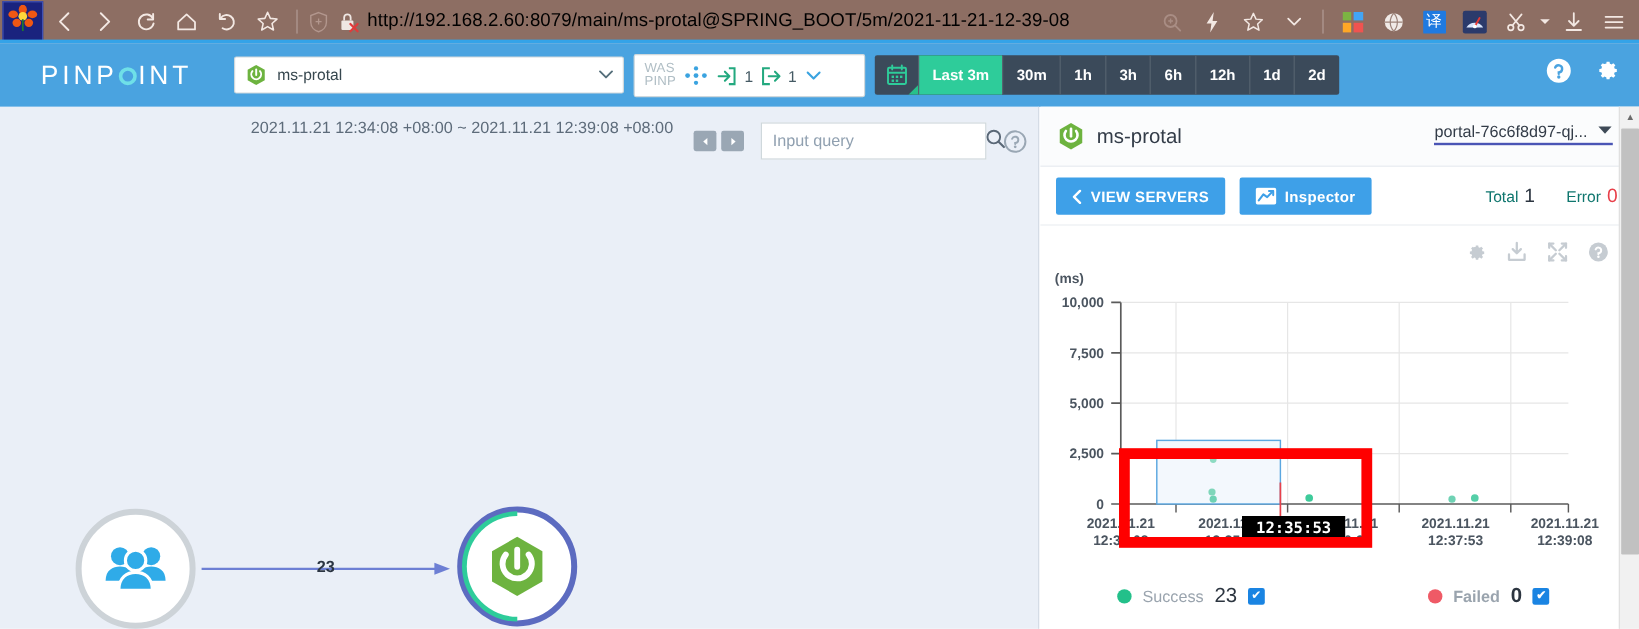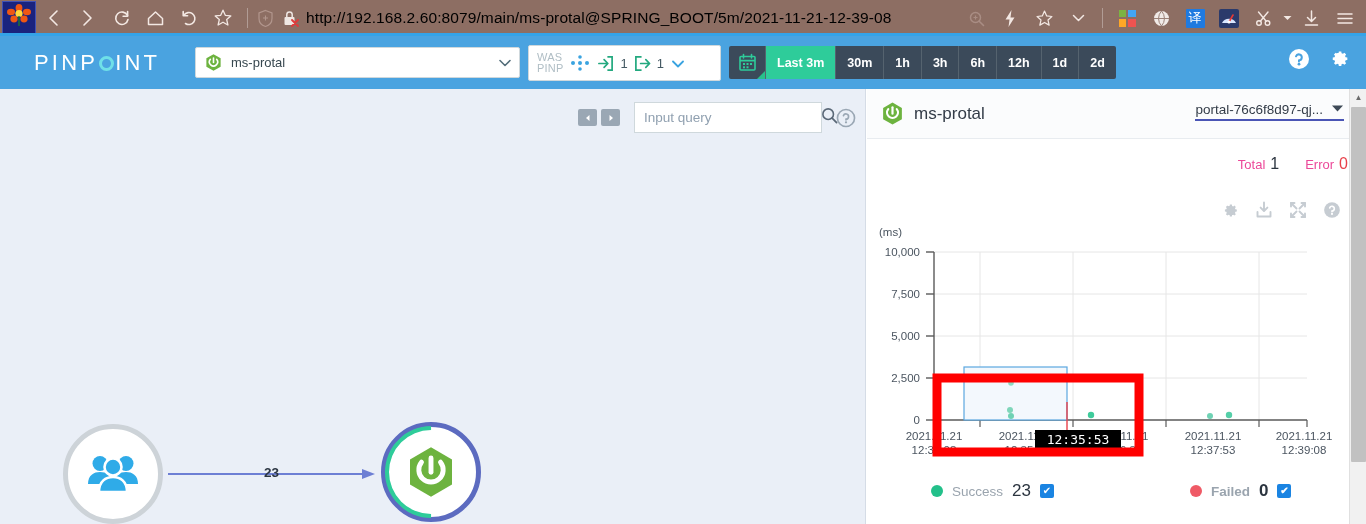--- a/index.html
+++ b/index.html
@@ -180,34 +180,34 @@
   }
   .btn-blue {
     background: #3ea0e8; color: #fff; border: none; height: 31px;
     font-size: 12.5px; font-weight: 700; padding: 0 13px; border-radius: 2px;
     display: flex; align-items: center; gap: 7px; letter-spacing: .3px;
     font-family: "Liberation Sans", sans-serif; cursor: pointer;
   }
   .btn-blue.inspector { margin-left: 12px; font-weight: 700; }
   .totals { position: absolute; right: 18px; top: 66px; display: flex; gap: 26px;
     align-items: baseline; }
-  .totals .lbl { font-size: 13px; color: #ec4899; }
+  .totals .lbl { font-size: 13px; color: #0f766e; }
   .totals .val { font-size: 16px; margin-left: 5px; }
   .totals .val.total { color: #2c3540; }
   .totals .val.error { color: #e8404a; }
 
   
   .chart-tools {
     position: absolute; right: 25px; top: 112px; display: flex; gap: 16px;
     color: #c6ccd2;
   }
-  .chart-wrap { position: absolute; left: 0; top: 135px; width: 483px; height: 240px; }
+  .chart-wrap { position: absolute; left: 0; top: 135px; width: 483px; height: 240px; font-weight: bold; }
   .chart-legend {
-    position: absolute; left: 0; top: 392px; width: 383px; height: 44px;
-    display: flex; align-items: flex-start;
+    position: absolute; left: 0; top: 374px; width: 383px; height: 44px;
+    display: flex; align-items: flex-end;
   }
   .leg-item { display: flex; align-items: center; gap: 9px; }
   .leg-dot { width: 12px; height: 12px; border-radius: 50%; }
   .leg-name { font-size: 13.5px; color: #9aa4ae; }
   .leg-val { font-size: 17px; color: #2c3540; }
   .leg-val.err { color: #2c3540; }
   .leg-chk {
     width: 14px; height: 14px; background: #1a84e2; border-radius: 2px;
     display: flex; align-items: center; justify-content: center;
     color: #fff; font-size: 10px; line-height: 1;
@@ -495,20 +495,21 @@
         <path d="M10 1.2 L17.5 5.5 V14.5 L10 18.8 L2.5 14.5 V5.5 Z" fill="#6db33f"></path>
         <path d="M10 5 V10.1" stroke="#fff" stroke-width="1.75" stroke-linecap="round"></path>
         <path d="M6.6 6.5 A4.35 4.35 0 1 0 13.4 6.5" stroke="#fff" stroke-width="1.75" fill="none" stroke-linecap="round"></path>
       </svg>
     </div>
 
   </div>
 
   <div class="link-count" style="left:264px; top:376px;">23</div>
 
+  <div class="tr-text">2021.11.21 12:34:08 +08:00 ~ 2021.11.21 12:39:08 +08:00</div>
 </div>
 
 <div class="tr-btns">
   <div class="tr-btn">
     <svg width="8" height="8" viewBox="0 0 8 8">
         <path d="M5.5 1 L2 4 L5.5 7 Z" fill="#fff"></path>
       </svg>
   </div>
   <div class="tr-btn">
     <svg width="8" height="8" viewBox="0 0 8 8">
@@ -547,20 +548,36 @@
 
   <div class="agent-select">
     <span class="agent-txt">portal-76c6f8d97-qj...</span>
     <span class="caret">
       <svg width="13" height="9" viewBox="0 0 13 9">
           <path d="M1 1.5 L6.5 7.5 L12 1.5 Z" fill="#3e4a57"></path>
         </svg>
     </span>
   </div>
 
+  <div class="rp-actions">
+    <button class="btn-blue">
+      <svg width="9" height="12" viewBox="0 0 9 12">
+          <path d="M7 1 L2 6 L7 11" stroke="#fff" stroke-width="2" fill="none" stroke-linecap="round" stroke-linejoin="round"></path>
+        </svg>
+      <span>VIEW SERVERS</span>
+    </button>
+    <button class="btn-blue inspector">
+      <svg width="18" height="15" viewBox="0 0 18 15">
+        <rect x="0.5" y="0.5" width="17" height="14" rx="1.5" fill="#fff"></rect>
+        <path d="M3 11 L6.8 6 L10 8.3 L14.8 3.2" stroke="#3ea0e8" stroke-width="1.7" fill="none" stroke-linecap="round" stroke-linejoin="round"></path>
+        <path d="M11.5 3.2 H15 V6.6" stroke="#3ea0e8" stroke-width="1.7" fill="none" stroke-linecap="round" stroke-linejoin="round"></path>
+      </svg>
+      <span>Inspector</span>
+    </button>
+  </div>
 
   <div class="totals">
     <div>
       <span class="lbl">Total</span><span class="val total">1</span>
     </div>
     <div>
       <span class="lbl">Error</span><span class="val error">0</span>
     </div>
   </div>
 

